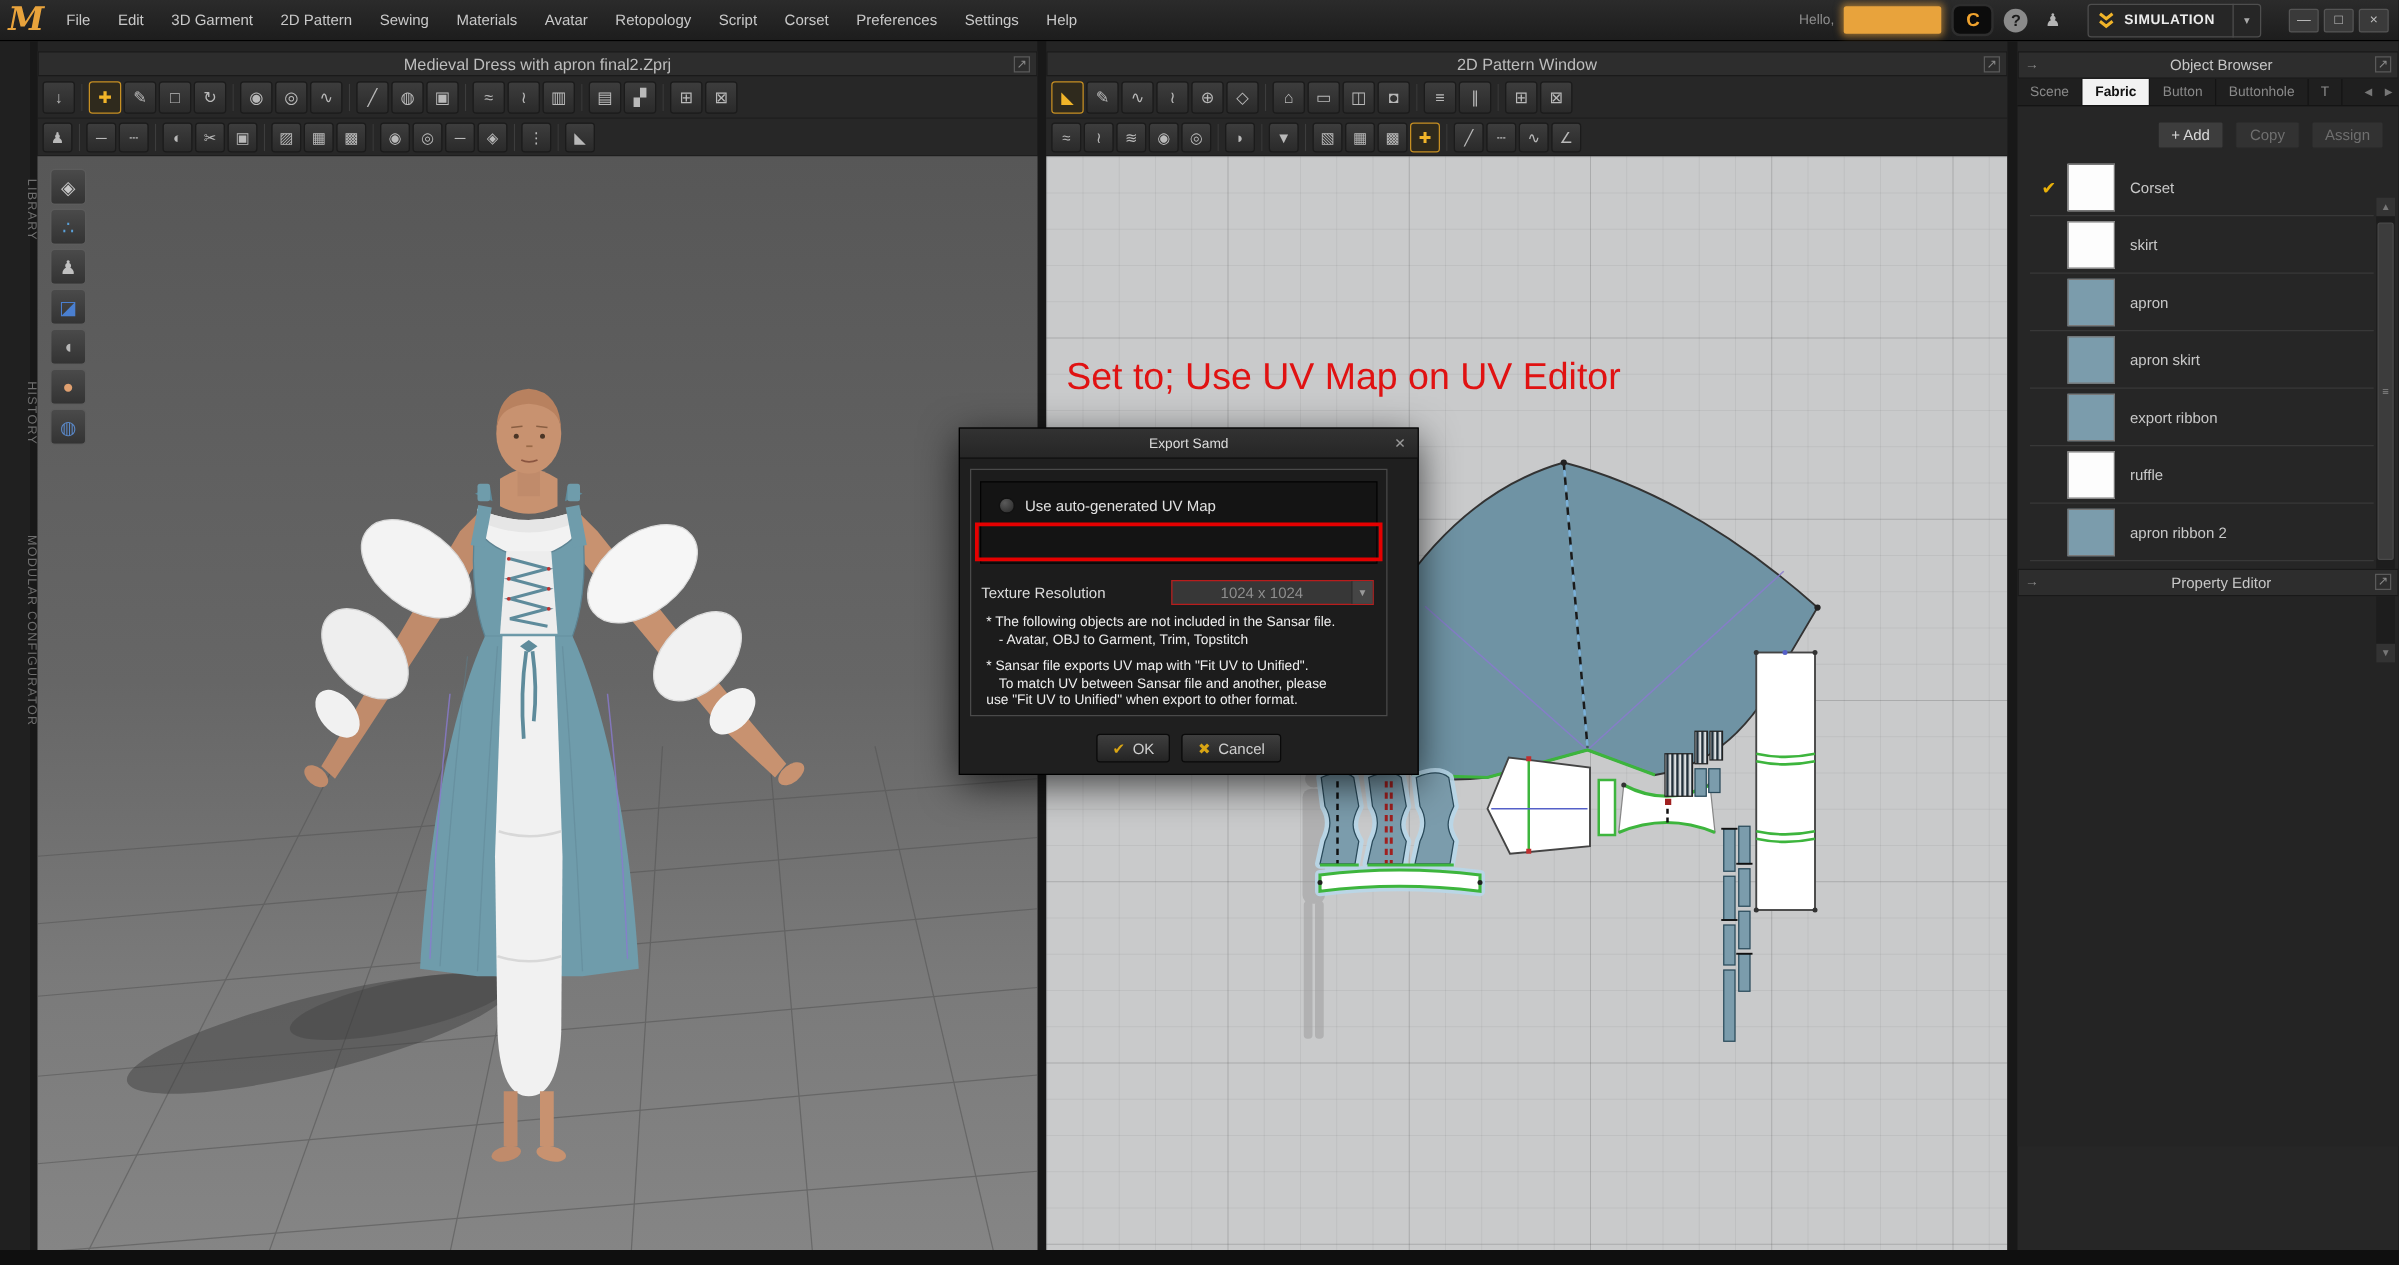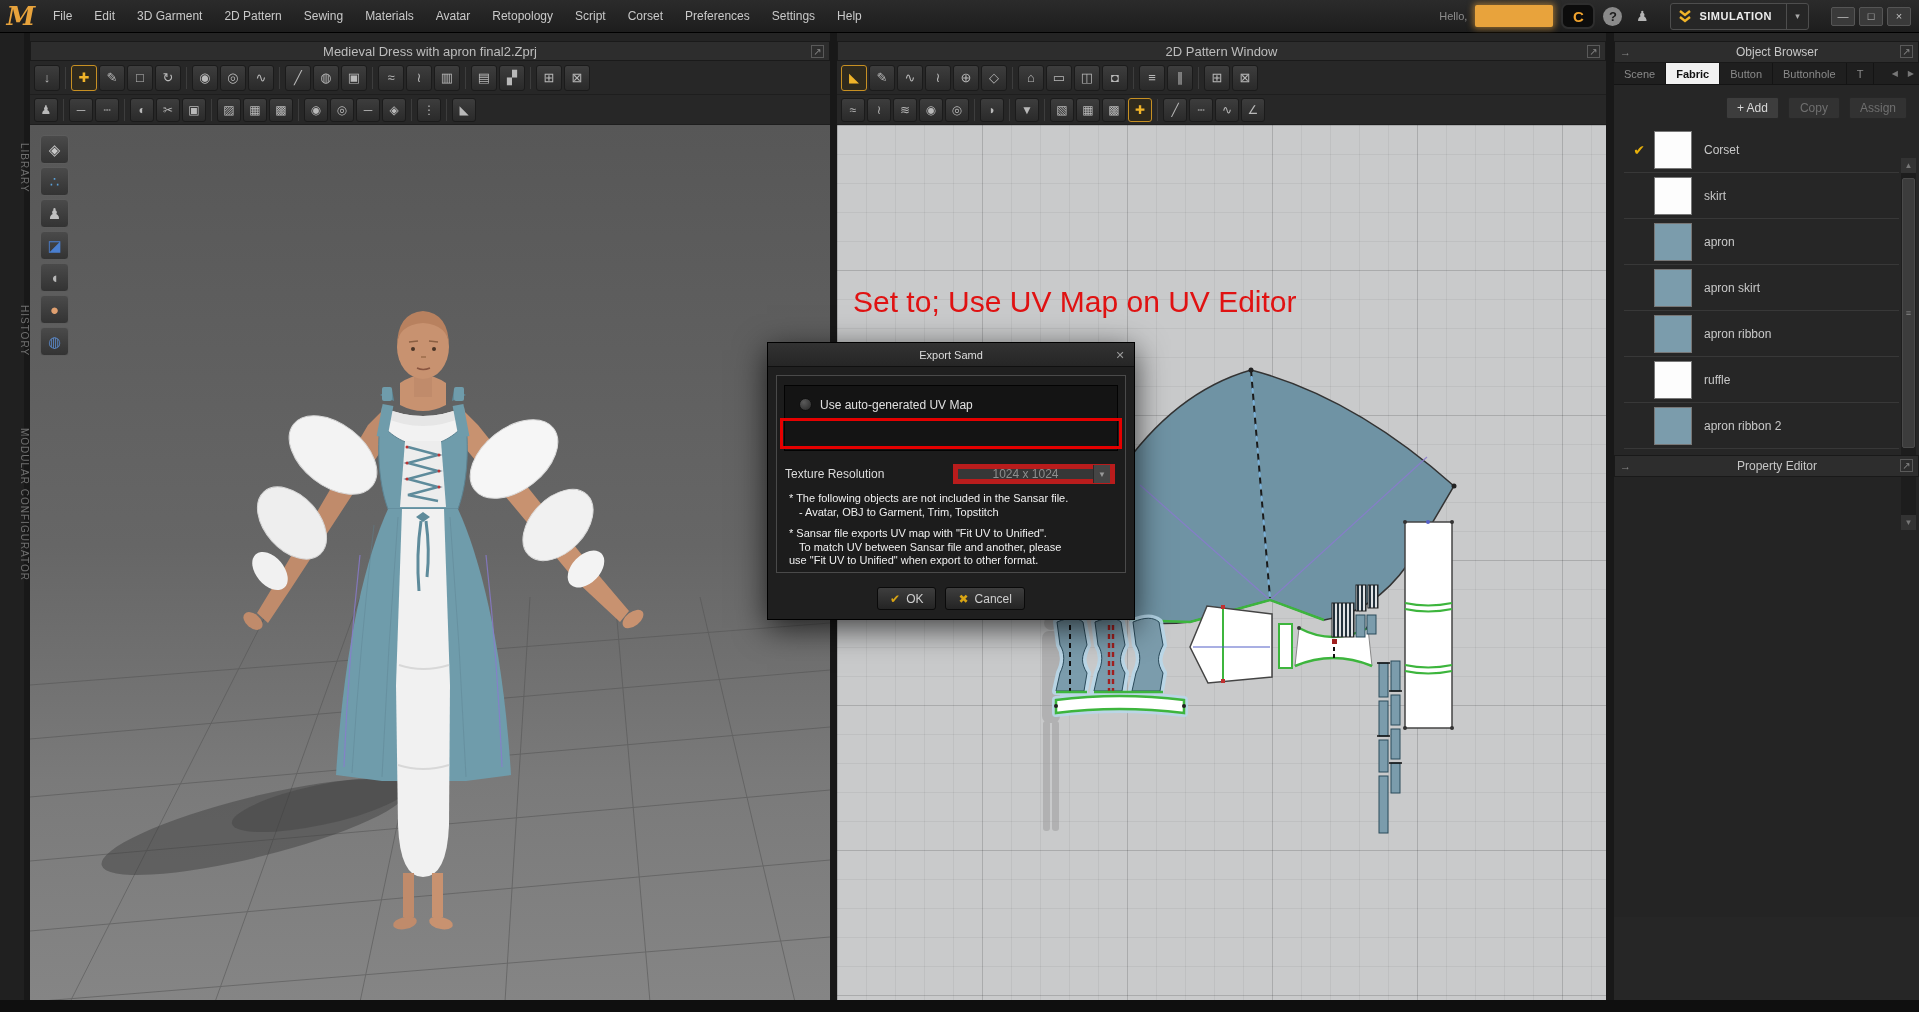--- a/index.html
+++ b/index.html
@@ -120,37 +120,37 @@
 
   
   #dialog { position:absolute; left:767px; top:342px; width:368px; height:278px;
     background:#1f1f1f; border:1px solid #000; box-shadow:0 8px 30px rgba(0,0,0,.7); z-index:50; }
   #dlg-titlebar { height:24px; background:linear-gradient(#323232,#262626);
     border-bottom:1px solid #101010; display:flex; align-items:center; justify-content:center;
     position:relative; }
   #dlg-title { color:#dcdcdc; font-size:11px; }
   #dlg-close { position:absolute; right:6px; top:4px; width:16px; height:16px; color:#9a9a9a;
     font-size:11px; text-align:center; line-height:16px; }
-  #dlg-panel { position:absolute; left:8px; right:8px; top:32px; height:198px;
+  #dlg-panel { position:absolute; left:8px; right:24px; top:32px; height:198px;
     border:1px solid #4a4a4a; background:#1c1c1c; }
   #radio-group { position:relative; margin:9px 7px 0 7px; height:66px; background:#141414;
     border:1px solid #030303; padding-top:5px; }
   .radio-row { height:27px; display:flex; align-items:center; padding-left:14px; position:relative; }
   .radio-circle { width:13px; height:13px; border-radius:50%;
     background:radial-gradient(circle at 35% 30%, #5a5a5a, #262626); border:1px solid #111;
     margin-right:8px; position:relative; }
   .radio-circle.sel::after { content:""; position:absolute; left:3px; top:3px; width:5px; height:5px;
     border-radius:50%; background:#f0a32e; box-shadow:0 0 3px #f0a32e; }
   .radio-label { color:#e0e0e0; font-size:12px; }
   #red-outline { position:absolute; left:-5px; right:-5px; top:32px; height:31px;
     border:3px solid #e50000; pointer-events:none; }
   #tex-row { display:flex; align-items:center; margin:13px 10px 0 8px;justify-content:space-between; }
   #tex-label { color:#dcdcdc; font-size:12px; }
   #tex-select { margin-left:auto; width:162px; height:20px; background:#373737;
-    border:5px solid #b91c1c; display:flex; align-items:center; }
+    border:1px solid #b91c1c; display:flex; align-items:center; }
   #tex-value { flex:1; text-align:center; color:#8e8e8e; font-size:12px; }
   #tex-caret { width:17px; height:18px; background:#454545; border-left:1px solid #2a2a2a;
     color:#999; font-size:8px; display:flex; align-items:center; justify-content:center; }
   .note { margin:8px 12px 0 12px; color:#efefef; font-size:11px; line-height:13.5px; }
   .note .ind { padding-left:10px; }
   #dlg-buttons { position:absolute; left:0; right:0; bottom:9px; display:flex;
     justify-content:center; gap:9px; }
   .dlg-btn { height:23px; background:linear-gradient(#3e3e3e,#242424); border:1px solid #0a0a0a;
     border-radius:3px; color:#cfcfcf; font-size:12px; display:flex; align-items:center;
     gap:6px; padding:0 12px; }
@@ -551,21 +551,21 @@
             <span class="fab-label">apron</span>
           </div>
           <div class="fab-row">
             <span class="fab-check"></span>
             <span class="fab-swatch" style="background: rgb(123, 156, 172);"></span>
             <span class="fab-label">apron skirt</span>
           </div>
           <div class="fab-row">
             <span class="fab-check"></span>
             <span class="fab-swatch" style="background: rgb(123, 156, 172);"></span>
-            <span class="fab-label">apron ribbon</span>
+            <span class="fab-label">export ribbon</span>
           </div>
           <div class="fab-row">
             <span class="fab-check"></span>
             <span class="fab-swatch" style="background: rgb(253, 253, 253);"></span>
             <span class="fab-label">ruffle</span>
           </div>
           <div class="fab-row">
             <span class="fab-check"></span>
             <span class="fab-swatch" style="background: rgb(123, 156, 172);"></span>
             <span class="fab-label">apron ribbon 2</span>

